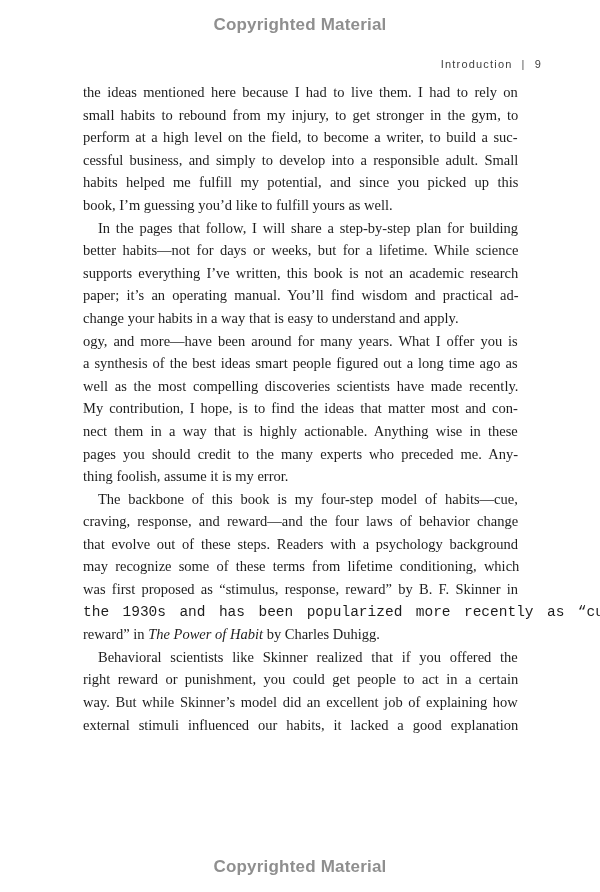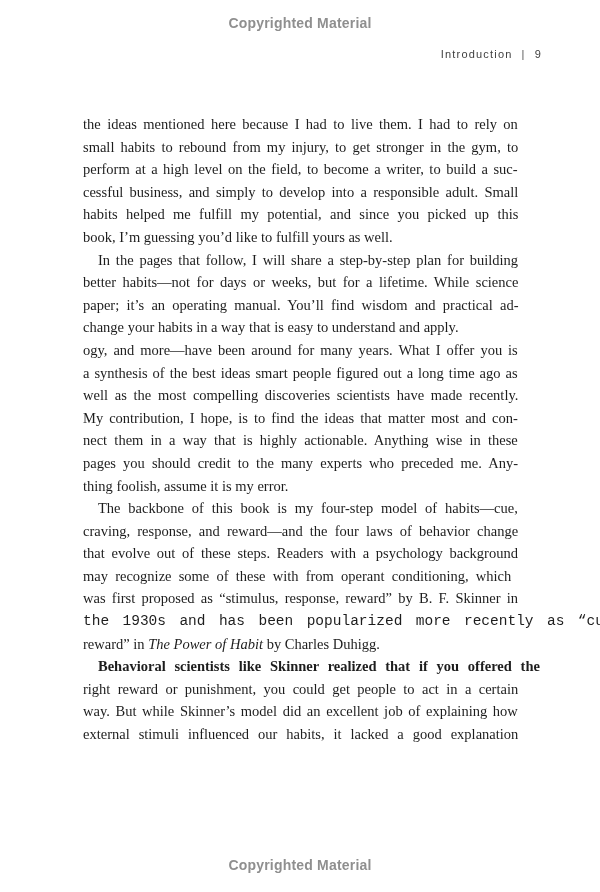--- a/index.html
+++ b/index.html
@@ -9,47 +9,46 @@
     height: 892px;
     background: #ffffff;
     overflow: hidden;
     font-family: "Liberation Serif", serif;
   }
   .notice {
     position: absolute;
     left: 0; right: 0;
     text-align: center;
     font-family: "Liberation Sans", sans-serif;
-    font-size: 14px;
+    font-size: 17px;
     font-weight: bold;
     letter-spacing: 0.2px;
     color: #8f8f8f;
   }
   .notice.top { top: 15px; }
   .notice.bottom { top: 857px; }
   .header {
     position: absolute;
-    top: 48px;
+    top: 58px;
     right: 58px;
     font-family: "Liberation Sans", sans-serif;
     font-size: 11px;
     letter-spacing: 1.2px;
     color: #3e3e3e;
     line-height: 12px;
     white-space: nowrap;
   }
   .header .sep { margin: 0 9px; color: #555; }
   .text-block {
     position: absolute;
     top: 81px;
     left: 83px;
     width: 435px;
     font-size: 14.5px;
     color: #1d1d1d;
-    margin-top: 32px;
   }
   .line {
     height: 22.6px;
     line-height: 22.6px;
     white-space: pre;
   }
   .ln { display: inline-block; white-space: pre; }
   em { font-style: italic; }
 </style>
 </head>
@@ -65,37 +64,38 @@
 
   <div class="text-block">
       <div class="line" style="word-spacing: 2.79px;"><span class="ln"><span>the ideas mentioned here because I had to live them. I had to rely on</span></span></div>
       <div class="line" style="word-spacing: 2.54px;"><span class="ln"><span>small habits to rebound from my injury, to get stronger in the gym, to</span></span></div>
       <div class="line" style="word-spacing: 1.87px;"><span class="ln"><span>perform at a high level on the field, to become a writer, to build a suc-</span></span></div>
       <div class="line" style="word-spacing: 2.7px;"><span class="ln"><span>cessful business, and simply to develop into a responsible adult. Small</span></span></div>
       <div class="line" style="word-spacing: 4.73px;"><span class="ln"><span>habits helped me fulfill my potential, and since you picked up this</span></span></div>
       <div class="line"><span class="ln"><span>book, I’m guessing you’d like to fulfill yours as well.</span></span></div>
       <div class="line" style="padding-left: 15px; word-spacing: 2.17px;"><span class="ln"><span>In the pages that follow, I will share a step-by-step plan for building</span></span></div>
       <div class="line" style="word-spacing: 2.82px;"><span class="ln"><span>better habits—not for days or weeks, but for a lifetime. While science</span></span></div>
+      <div class="line" style="word-spacing: 2.5px;"><span class="ln"><span>supports everything I’ve written, this book is not an academic research</span></span></div>
       <div class="line" style="word-spacing: 3.6px;"><span class="ln"><span>paper; it’s an operating manual. You’ll find wisdom and practical ad-</span></span></div>
       <div class="line"><span class="ln"><span>change your habits in a way that is easy to understand and apply.</span></span></div>
       <div class="line" style="word-spacing: 2.33px;"><span class="ln"><span>ogy, and more—have been around for many years. What I offer you is</span></span></div>
       <div class="line" style="word-spacing: 1.36px;"><span class="ln"><span>a synthesis of the best ideas smart people figured out a long time ago as</span></span></div>
       <div class="line" style="word-spacing: 3.11px;"><span class="ln"><span>well as the most compelling discoveries scientists have made recently.</span></span></div>
       <div class="line" style="word-spacing: 2.38px;"><span class="ln"><span>My contribution, I hope, is to find the ideas that matter most and con-</span></span></div>
       <div class="line" style="word-spacing: 3.58px;"><span class="ln"><span>nect them in a way that is highly actionable. Anything wise in these</span></span></div>
       <div class="line" style="word-spacing: 3.45px;"><span class="ln"><span>pages you should credit to the many experts who preceded me. Any-</span></span></div>
       <div class="line"><span class="ln"><span>thing foolish, assume it is my error.</span></span></div>
       <div class="line" style="padding-left: 15px; word-spacing: 4.2px;"><span class="ln"><span>The backbone of this book is my four-step model of habits—cue,</span></span></div>
       <div class="line" style="word-spacing: 3.56px; text-align: right;"><span class="ln"><span>craving, response, and reward—and the four laws of behavior change</span></span></div>
       <div class="line" style="word-spacing: 3.1px;"><span class="ln"><span>that evolve out of these steps. Readers with a psychology background</span></span></div>
-      <div class="line" style="word-spacing: 3.56px;"><span class="ln"><span>may recognize some of these with from operant conditioning, which</span></span></div>
+      <div class="line" style="word-spacing: 3.56px;"><span class="ln"><span>may recognize some of these terms from lifetime conditioning, which</span></span></div>
       <div class="line" style="word-spacing: 2.64px;"><span class="ln"><span>was first proposed as “stimulus, response, reward” by B. F. Skinner in</span></span></div>
       <div class="line" style="word-spacing: 4.7px; font-family: Liberation Mono, monospace;"><span class="ln"><span>the 1930s and has been popularized more recently as “cue, routine,</span></span></div>
       <div class="line"><span class="ln"><span>reward” in </span><em>The Power of Habit</em><span> by Charles Duhigg.</span></span></div>
-      <div class="line" style="padding-left: 15px; word-spacing: 5.11px; font-weight: bold;"><span class="ln"><span>Behavioral scientists like Skinner realized that if you offered the</span></span></div>
+      <div class="line" style="padding-left: 15px; word-spacing: 5.11px;"><span class="ln"><span>Behavioral scientists like Skinner realized that if you offered the</span></span></div>
       <div class="line" style="word-spacing: 3.75px; font-family: Liberation Serif, serif;"><span class="ln"><span>right reward or punishment, you could get people to act in a certain</span></span></div>
       <div class="line" style="word-spacing: 2px;"><span class="ln"><span>way. But while Skinner’s model did an excellent job of explaining how</span></span></div>
       <div class="line" style="word-spacing: 5.33px;"><span class="ln"><span>external stimuli influenced our habits, it lacked a good explanation</span></span></div>
     </div>
 
   <div class="notice bottom">Copyrighted Material</div>
 
 </div>
 
 </body></html>

